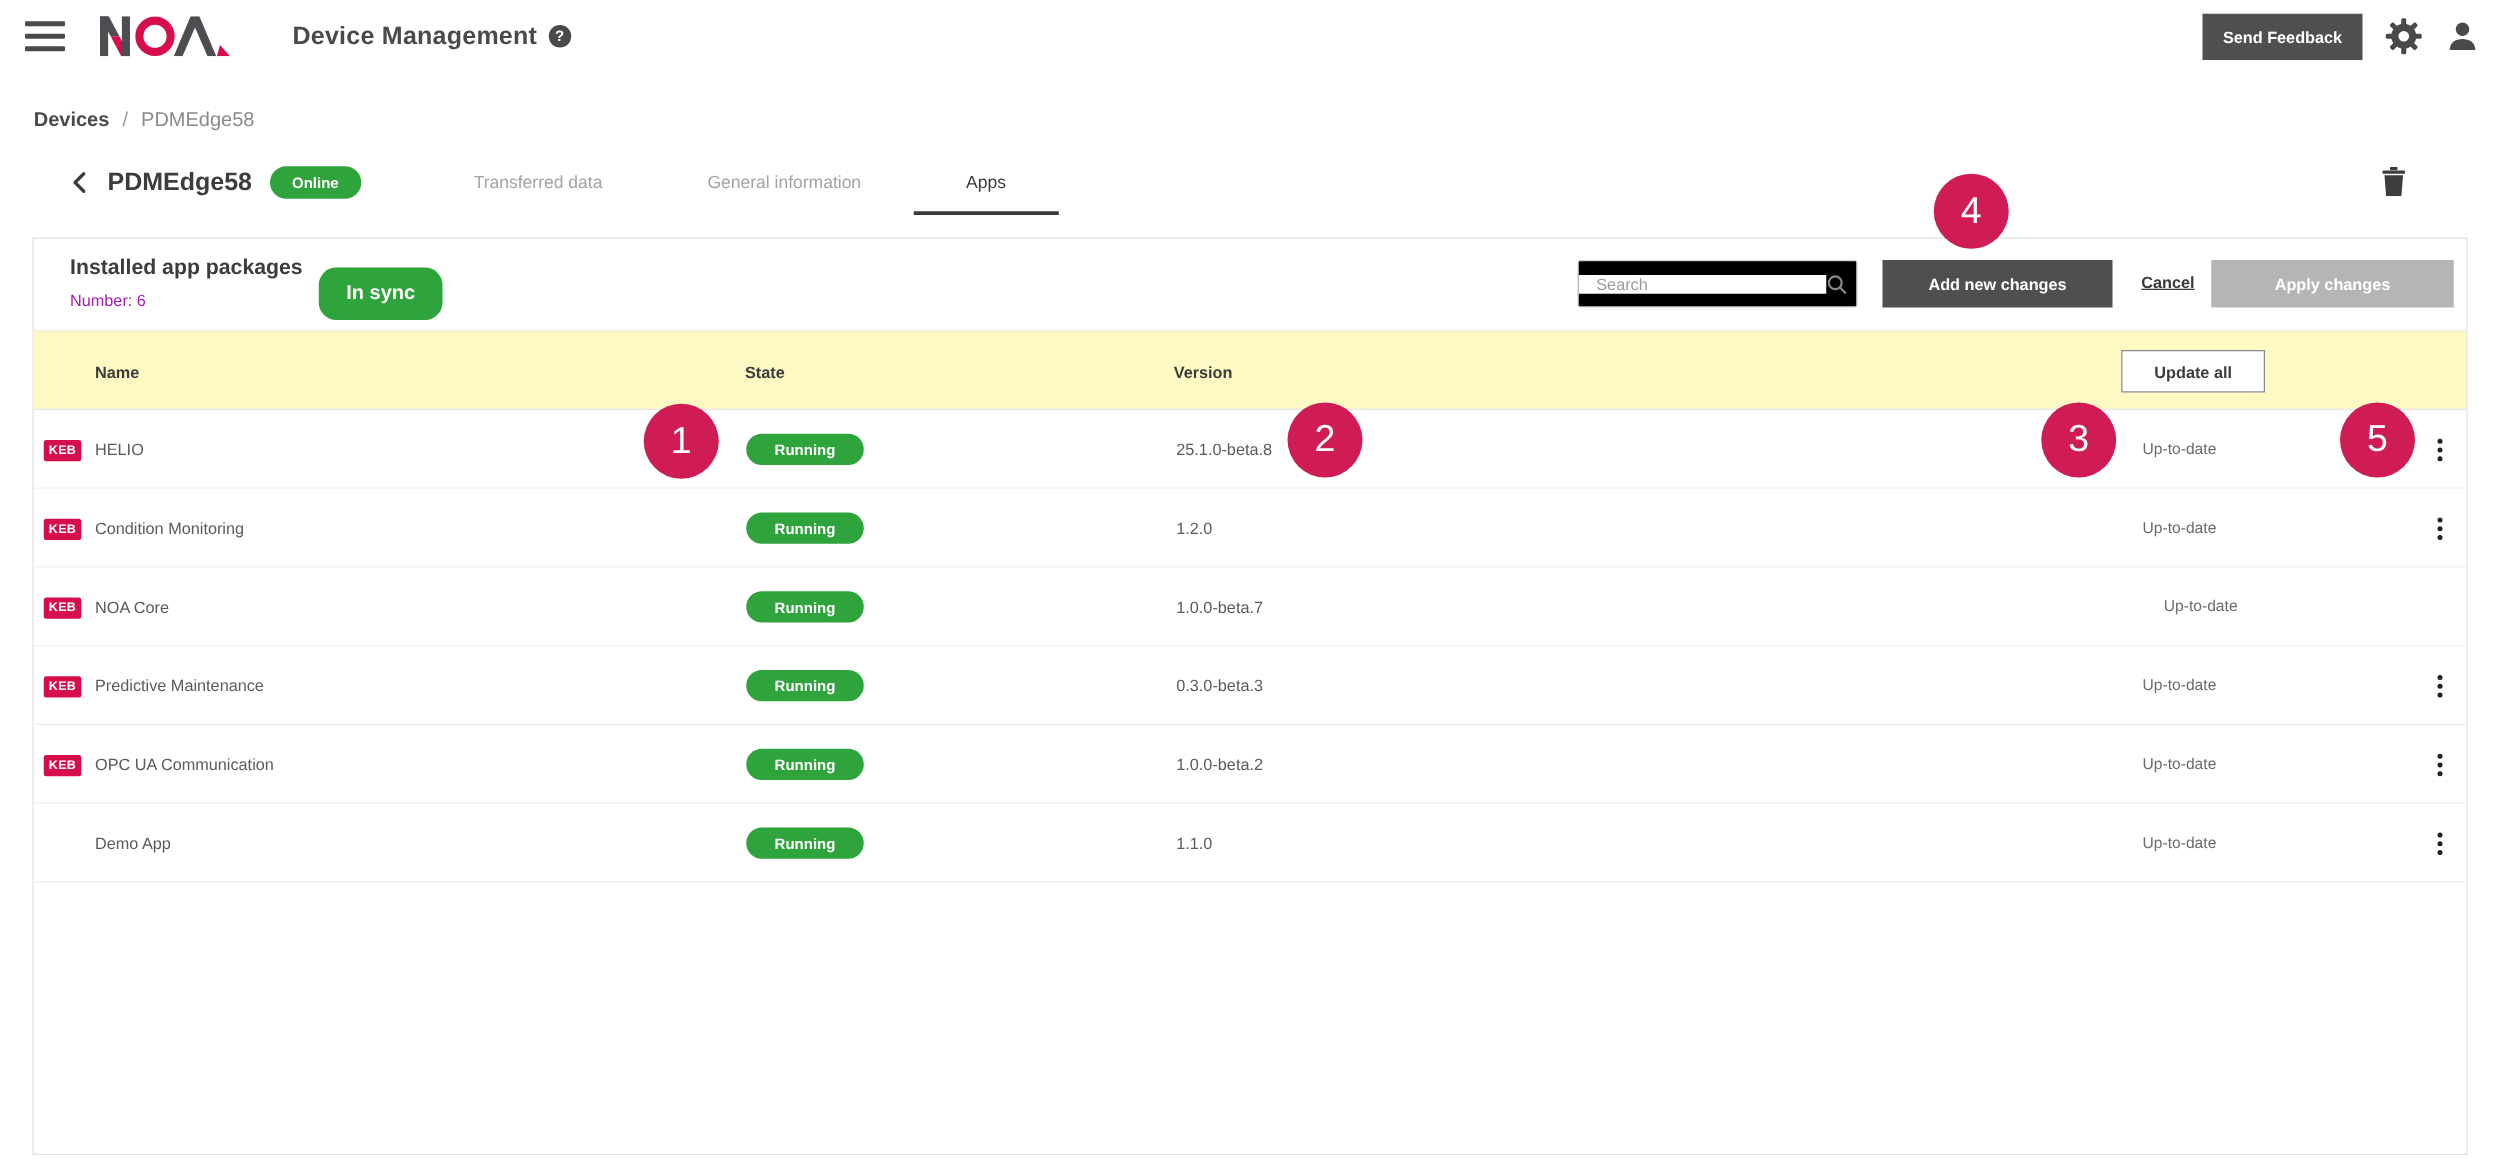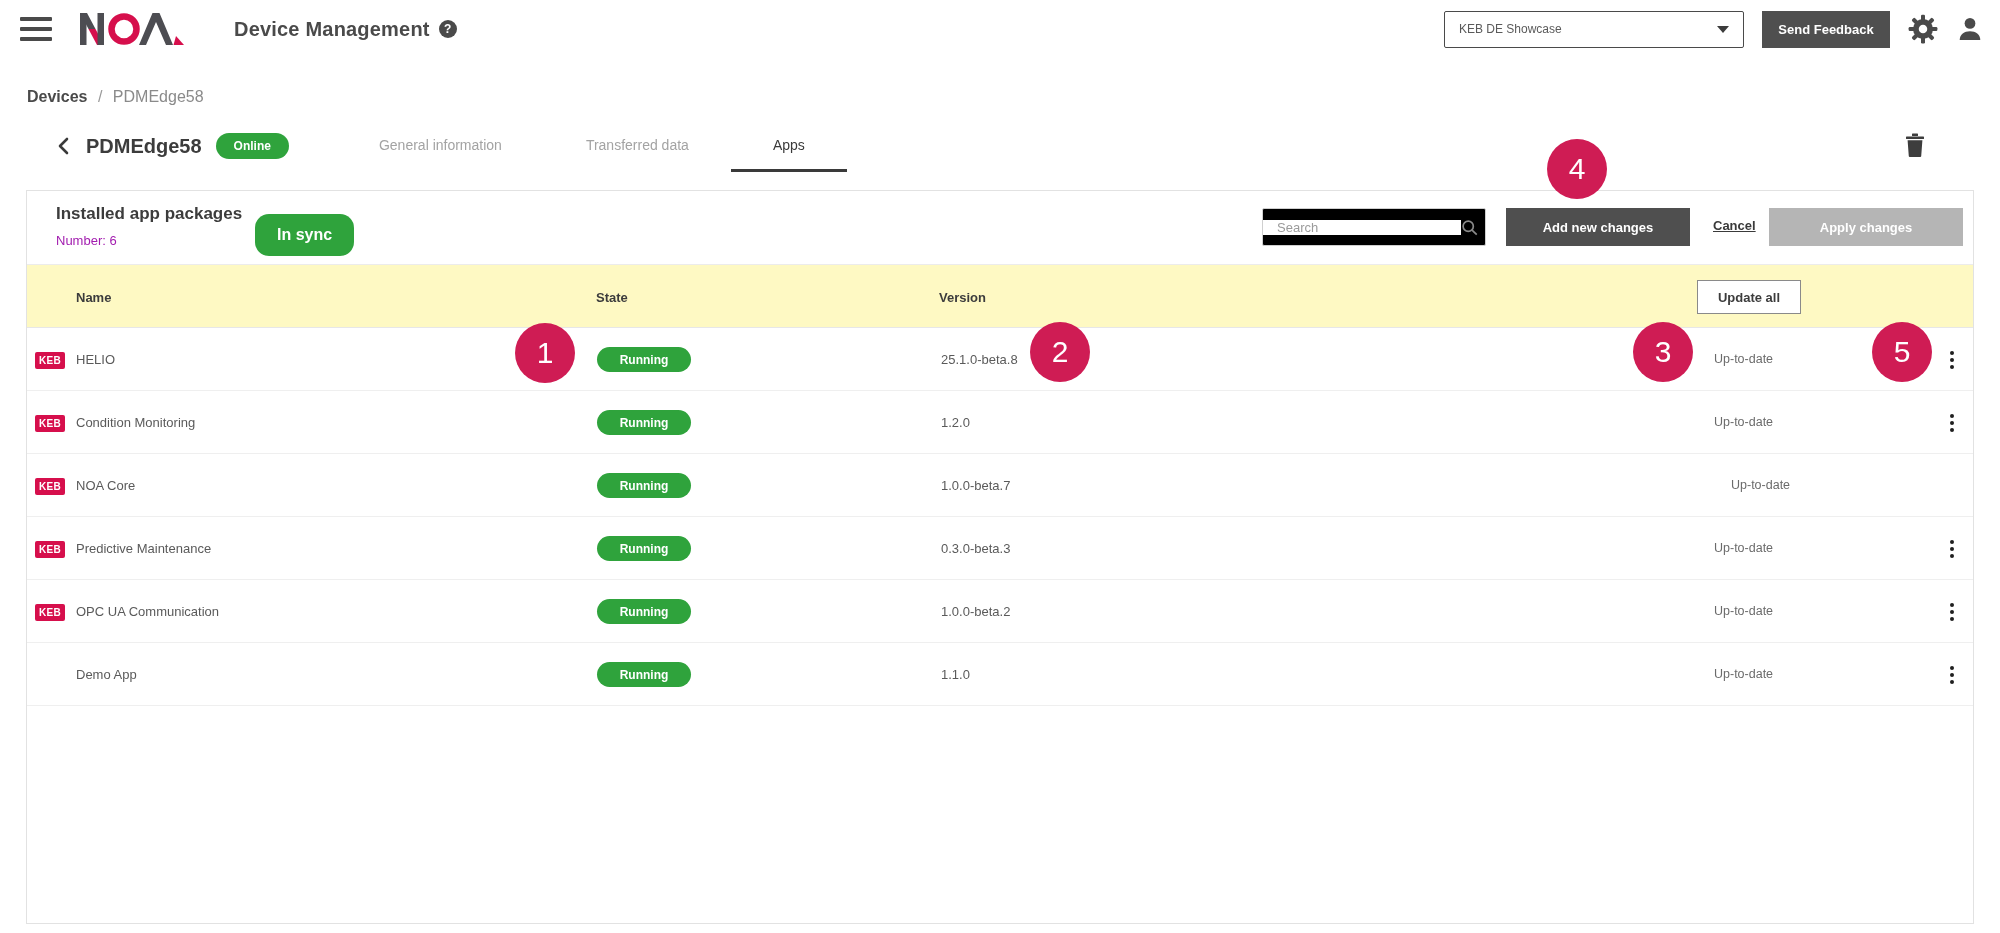--- a/index.html
+++ b/index.html
@@ -48,21 +48,21 @@
   .search-input::placeholder { color:#9b9b9b; }
   .search-icon { margin-right:10px; display:flex; }
   .add-btn { position:absolute; left:1479px; top:17px; width:184px; height:38px; }
   .cancel-link { position:absolute; left:1686px; top:27px; background:none; border:none; font-size:13px; font-weight:bold; color:#3a3a3a; text-decoration:underline; cursor:pointer; font-family:"Liberation Sans",sans-serif; }
   .apply-btn { position:absolute; left:1742px; top:17px; width:194px; height:38px; background:#b5b5b5; color:#fff; border:none; font-size:13px; font-weight:bold; font-family:"Liberation Sans",sans-serif; cursor:default; }
 
   
   .thead { position:relative; height:64px; background:#fef9c3; border-top:1px solid #ececec; border-bottom:1px solid #e7e7e7; }
   .th { position:absolute; top:25px; font-size:13px; font-weight:bold; color:#3c3c3c; }
   .th-name { left:49px; } .th-state { left:569px; } .th-version { left:912px; }
-  .updateall-btn { position:absolute; left:1670px; top:15px; width:104px; height:34px; background:#fff; border:1px solid #8a8a8a; font-size:13px; font-weight:bold; color:#3c3c3c; cursor:pointer; font-family:"Liberation Sans",sans-serif; }
+  .updateall-btn { position:absolute; left:1670px; top:15px; width:115px; height:34px; background:#fff; border:1px solid #8a8a8a; font-size:13px; font-weight:bold; color:#3c3c3c; cursor:pointer; font-family:"Liberation Sans",sans-serif; }
   .row { position:relative; height:63px; border-bottom:1px solid #efefef; }
   .vbadge { position:absolute; left:8px; top:24px; width:30px; height:17px; background:#d60f4c; border-radius:2px; color:#fff; font-size:10px; font-weight:bold; display:flex; align-items:center; justify-content:center; letter-spacing:.3px; }
   .rname { position:absolute; left:49px; top:0; line-height:63px; font-size:13px; color:#5a5a5a; }
   .state-pill { position:absolute; left:570px; top:19px; width:94px; height:25px; font-size:12px; }
   .rver { position:absolute; left:914px; top:0; line-height:63px; font-size:13px; color:#5a5a5a; }
   .rstatus { position:absolute; left:1687px; top:0; line-height:63px; font-size:12.5px; color:#6b6b6b; }
   .rstatus.indent { left:1704px; }
   .kebab { position:absolute; left:1912px; top:19px; width:26px; height:26px; background:none; border:none; cursor:pointer; display:flex; flex-direction:column; align-items:center; justify-content:center; gap:3px; }
   .kebab i { width:4px; height:4px; border-radius:50%; background:#1f1f1f; }
 
@@ -88,24 +88,20 @@
       <circle cx="44" cy="16" r="12.5" fill="none" stroke="#d60f4c" stroke-width="6.5"></circle>
       <polygon points="72.5,0 79.5,0 93,32 86,32 76,9 66,32 59,32" fill="#4d4d52"></polygon>
       <polygon points="96,23 104,32 93.5,32" fill="#d60f4c"></polygon>
     </svg>
   </span>
 
   <span class="app-title">Device Management</span>
   <button class="help-badge"></button>
 
   <div class="topbar-right">
-    <div class="tenant-select">
-      <span>KEB DE Showcase</span>
-      <span class="caret"></span>
-    </div>
     <button class="btn-dark feedback-btn">Send Feedback</button>
     <button class="icon-btn">
       <svg width="30" height="30" viewBox="0 0 24 24" fill="#4a4a4a">
         <g>
           <rect x="10.4" y="0.5" width="3.2" height="6" rx="1"></rect>
           <rect x="10.4" y="17.5" width="3.2" height="6" rx="1"></rect>
           <rect x="0.5" y="10.4" width="6" height="3.2" rx="1"></rect>
           <rect x="17.5" y="10.4" width="6" height="3.2" rx="1"></rect>
           <rect x="10.4" y="0.5" width="3.2" height="6" rx="1" transform="rotate(45 12 12)"></rect>
           <rect x="10.4" y="17.5" width="3.2" height="6" rx="1" transform="rotate(45 12 12)"></rect>
@@ -134,22 +130,22 @@
 <div class="device-header">
   <button class="back-btn">
     <svg width="16" height="20" viewBox="0 0 16 20" fill="none" stroke="#3a3a3a" stroke-width="2.6" stroke-linecap="round" stroke-linejoin="round">
       <polyline points="11,3 4,10 11,17"></polyline>
     </svg>
   </button>
   <span class="device-name">PDMEdge58</span>
   <span class="pill online-pill">Online</span>
 
   <div class="tabs" id="tabs">
+      <div class="tab">Transferred data</div>
       <div class="tab">General information</div>
-      <div class="tab">Transferred data</div>
       <div class="tab active">Apps</div>
     </div>
 
   <button class="trash-btn">
     <svg width="20" height="24" viewBox="0 0 20 24" fill="#3d3d3d">
       <rect x="7" y="0.5" width="6" height="2.6" rx="0.6"></rect>
       <rect x="1" y="3.4" width="18" height="2.6" rx="0.6"></rect>
       <path d="M2.6 7.2 h14.8 l-1.2 16 a1 1 0 0 1 -1 .8 H4.8 a1 1 0 0 1 -1 -.8 z"></path>
     </svg>
   </button>

